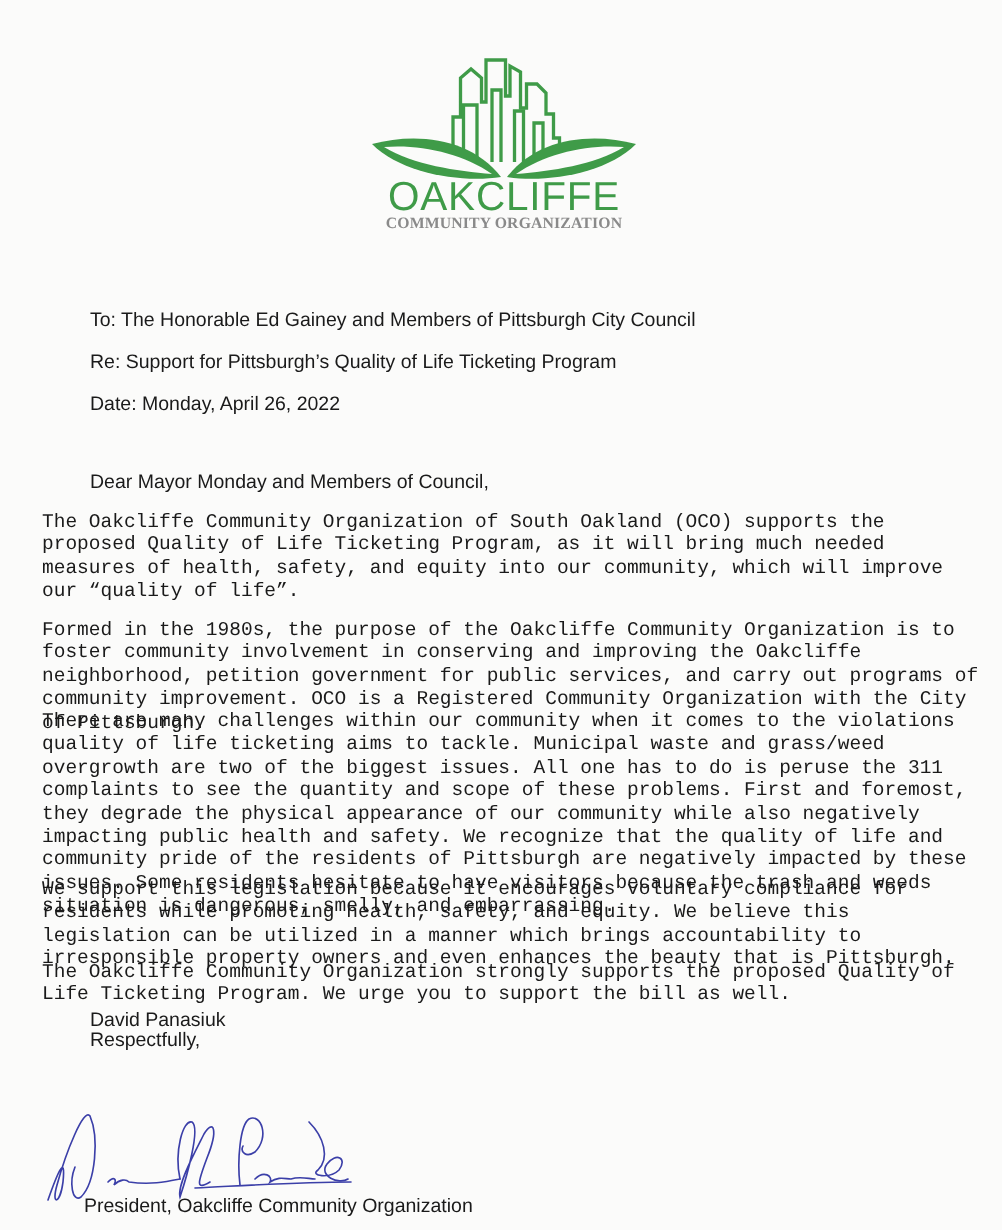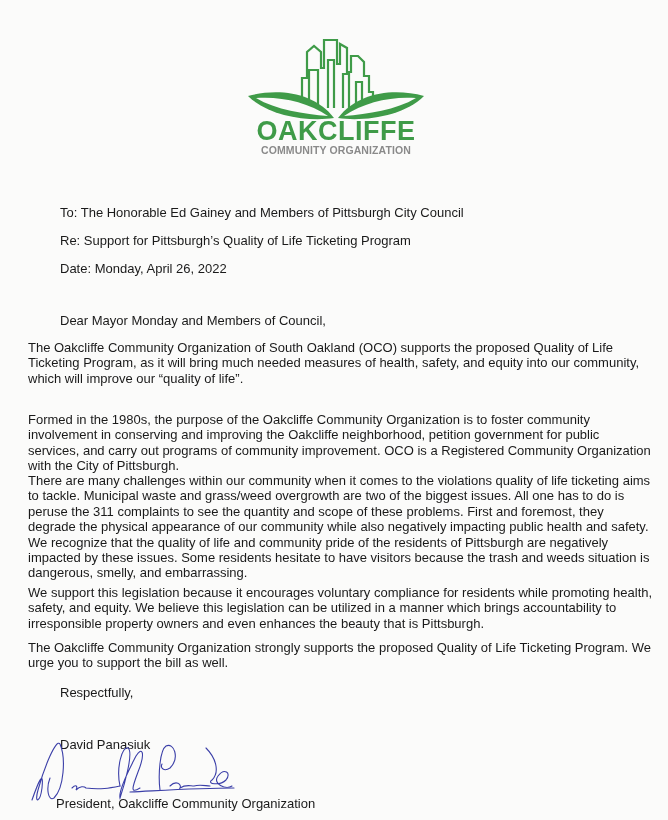--- a/index.html
+++ b/index.html
@@ -9,33 +9,33 @@
       font-family: "Liberation Sans", sans-serif;
       color: #1a1a1a;
       position: relative;
     }
     .logo {
       position: absolute; left: 248px; top: 30px; width: 176px; height: 130px;
     }
     .logo svg { position: absolute; left: 0; top: 0; }
     .logo-name {
       position: absolute; left: 0; top: 86px; width: 176px; text-align: center;
-      font-family: "Liberation Sans", sans-serif; font-weight: bold;
+      font-family: "Liberation Sans", sans-serif; font-weight: normal;
       font-size: 27px; letter-spacing: 0.5px; color: #3f9b48; line-height: 30px;
     }
     .logo-sub {
       position: absolute; left: 0; top: 114px; width: 176px; text-align: center;
-      font-family: Liberation Sans, sans-serif; font-weight: bold;
+      font-family: Liberation Serif, serif; font-weight: bold;
       font-size: 10.5px; color: #8a8a8a; line-height: 12px; letter-spacing: 0.1px;
     }
     .line {
       position: absolute; left: 28px; font-size: 13px; line-height: 16px; white-space: nowrap; margin-left: 32px;
     }
     .para {
-      position: absolute; left: 28px; width: 625px; font-size: 13px; line-height: 15.4px;
+      position: absolute; left: 28px; width: 625px; font-size: 13px; line-height: 15.4px; font-family: Liberation Mono, monospace;
     }
     .sig {
       position: absolute; left: 20px; top: 728px; width: 230px; height: 80px;
     }
   </style>
 </head>
 <body>
 
 <div class="logo">
   <svg width="176" height="90" viewBox="0 0 176 90">
@@ -63,21 +63,21 @@
 
 <div class="line" style="top:313px">Dear Mayor Monday and Members of Council,</div>
 
 <div class="para" style="top:340px">The Oakcliffe Community Organization of South Oakland (OCO) supports the proposed Quality of Life Ticketing Program, as it will bring much needed measures of health, safety, and equity into our community, which will improve our “quality of life”.</div>
 <div class="para" style="top:412px">Formed in the 1980s, the purpose of the Oakcliffe Community Organization is to foster community involvement in conserving and improving the Oakcliffe neighborhood, petition government for public services, and carry out programs of community improvement.  OCO is a Registered Community Organization with the City of Pittsburgh.</div>
 <div class="para" style="top:473px">There are many challenges within our community when it comes to the violations quality of life ticketing aims to tackle.  Municipal waste and grass/weed overgrowth are two of the biggest issues. All one has to do is peruse the 311 complaints to see the quantity and scope of these problems.  First and foremost, they degrade the physical appearance of our community while also negatively impacting public health and safety. We recognize that the quality of life and community pride of the residents of Pittsburgh are negatively impacted by these issues.  Some residents hesitate to have visitors because the trash and weeds situation is dangerous, smelly, and embarrassing.</div>
 <div class="para" style="top:585px">We support this legislation because it encourages voluntary compliance for residents while promoting health, safety, and equity. We believe this legislation can be utilized in a manner which brings accountability to irresponsible property owners and even enhances the beauty that is Pittsburgh.</div>
 <div class="para" style="top:640px">The Oakcliffe Community Organization strongly supports the proposed Quality of Life Ticketing Program.  We urge you to support the bill as well.</div>
 
 <div class="line" style="top:685px">Respectfully,</div>
-<div class="line" style="top:737px">David Panasiuk</div>
+<div class="line" style="top:672px">David Panasiuk</div>
 
 <svg class="sig" viewBox="0 0 230 80">
   <g fill="none" stroke="#3b3fa8" stroke-width="1.1" stroke-linecap="round">
     <path d="M12 72 C18 55 24 40 22 60 C20 75 14 76 18 62 C24 40 36 10 40 16 C46 30 44 60 34 70 C28 74 26 60 30 50"></path>
     <path d="M52 60 C56 56 58 58 56 62 C60 58 64 58 66 60 C80 62 90 60 100 58"></path>
     <path d="M100 58 C96 40 102 18 108 20 C114 24 104 58 100 70 C98 62 110 40 116 28 C122 18 126 24 118 44 C112 60 110 66 120 60"></path>
     <path d="M140 62 C138 46 140 22 146 18 C154 14 160 30 150 40 C144 44 140 40 142 36"></path>
     <path d="M150 58 C156 52 162 56 160 60 C166 56 170 58 174 58 C180 56 186 58 190 58"></path>
     <path d="M186 20 C196 30 200 44 192 52 C186 56 200 58 206 52 C212 44 204 40 198 48 C192 56 206 62 212 58"></path>
     <path d="M110 64 C150 62 180 60 214 60"></path>

